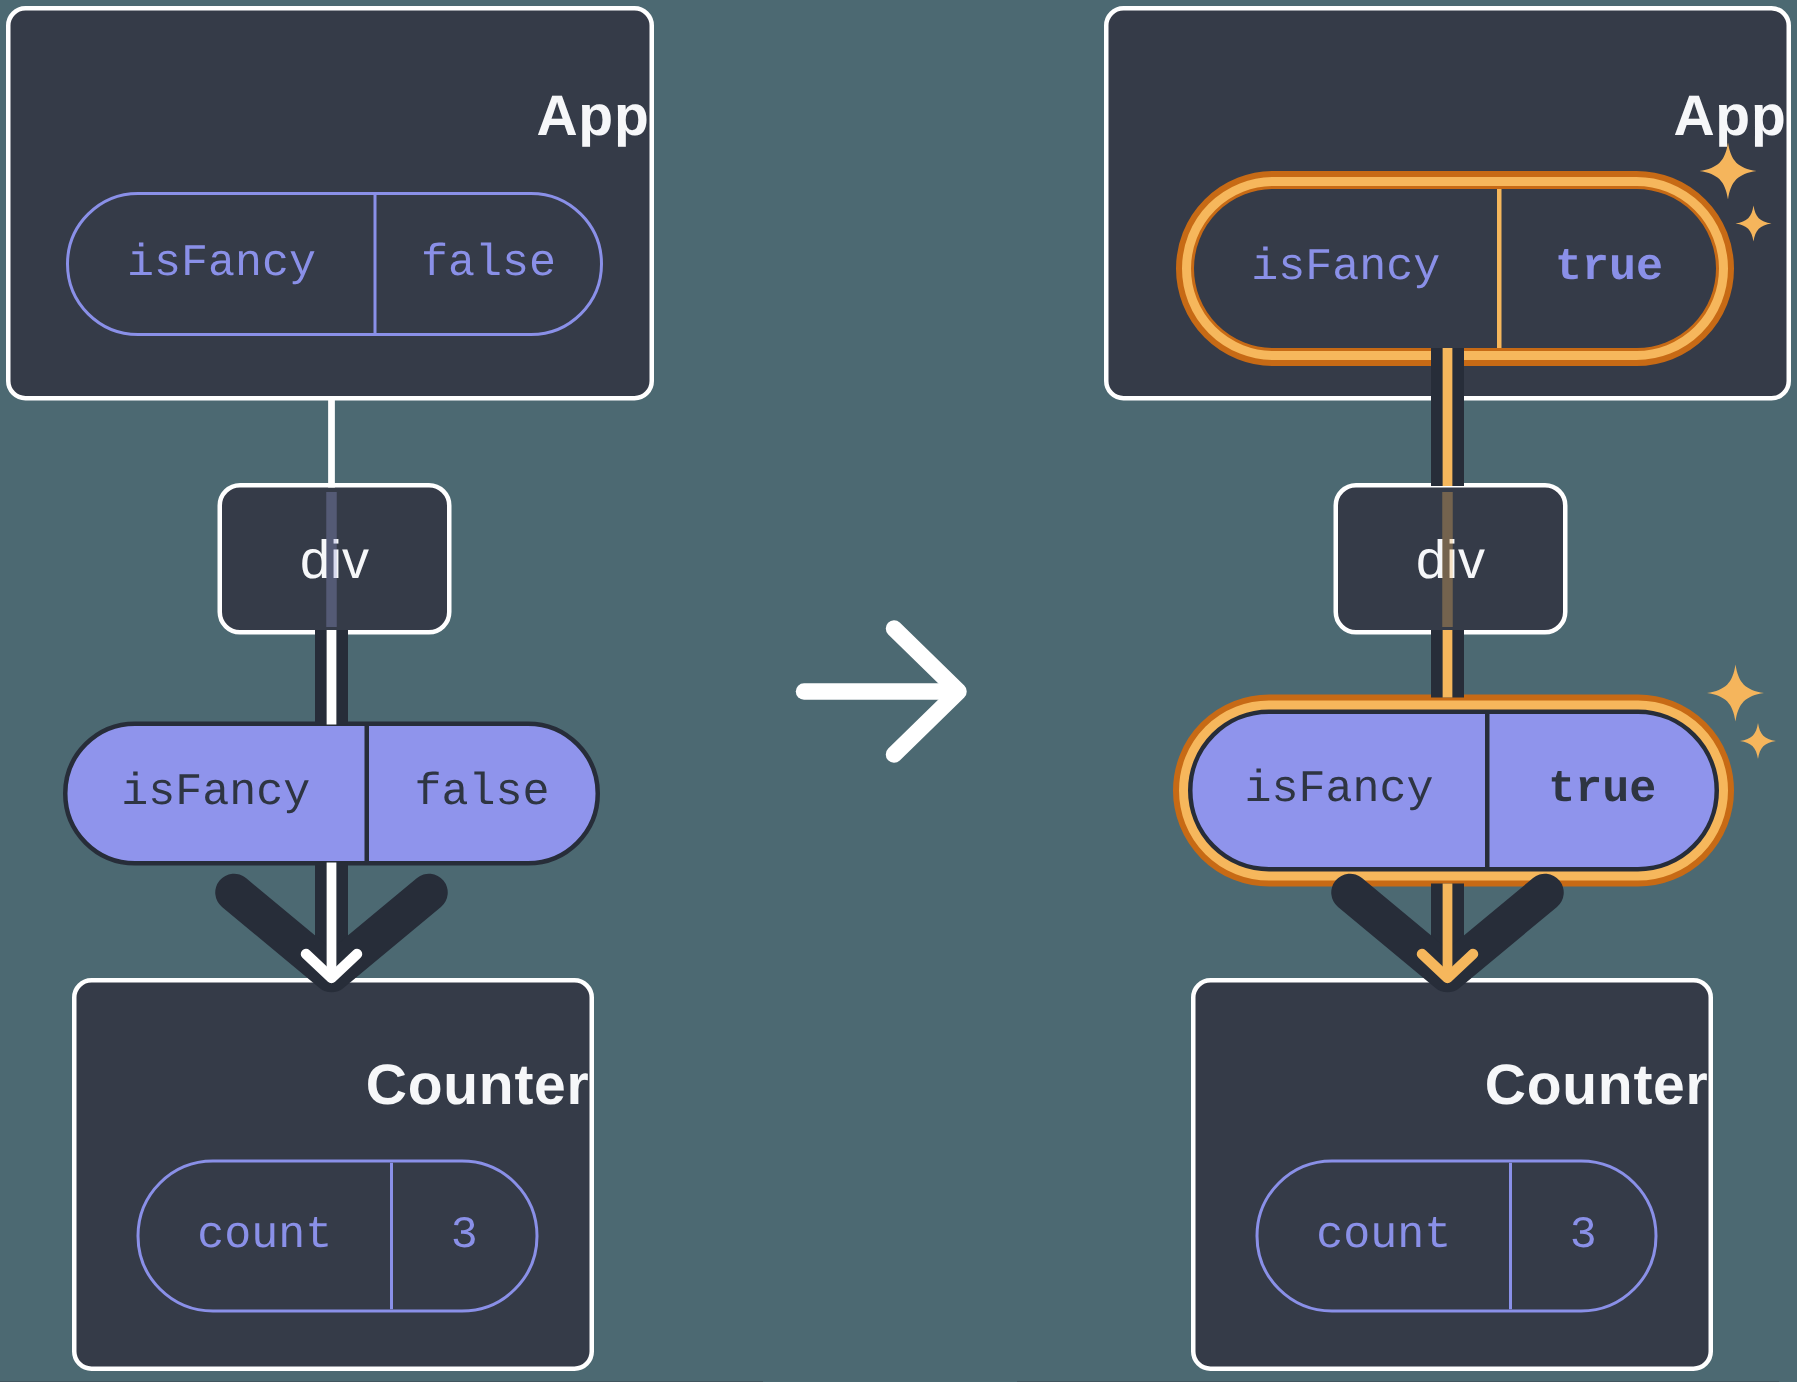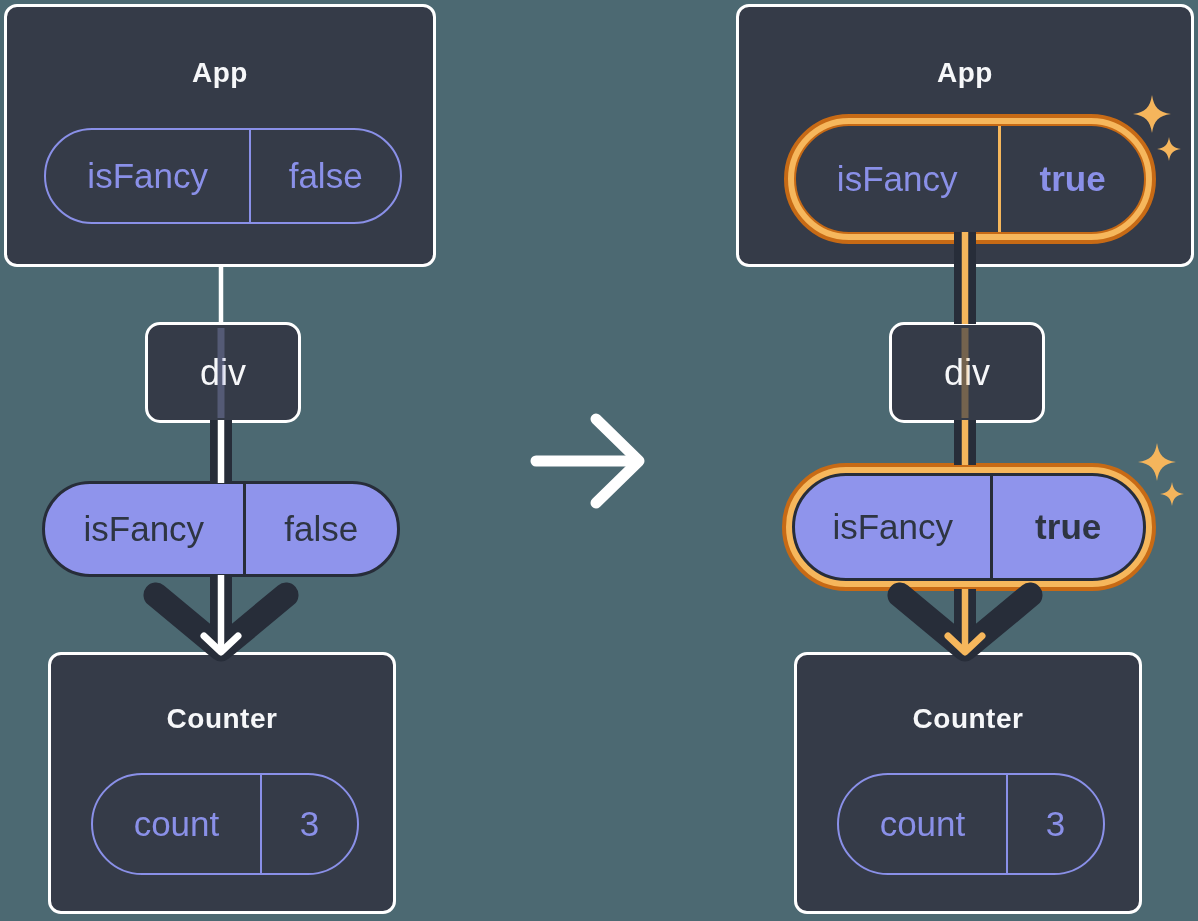--- a/index.html
+++ b/index.html
@@ -12,40 +12,41 @@
     overflow:hidden;
   }
   .box {
     position:absolute;
     background:var(--node-fill,#353B48);
     border:3.5px solid var(--node-border,#fff);
     border-radius:13px;
   }
   .box-title {
     position:absolute; left:0; width:100%;
-    text-align:center;
+    text-align:right;
     color:var(--title-text,#F6F7F9);
-    font-size:28px; font-weight:600;
+    font-size:38px; font-weight:600;
     letter-spacing:0.5px;
   }
   .div-box {
     display:flex; align-items:center; justify-content:center;
     color:var(--title-text,#F6F7F9);
     font-size:36px; font-weight:400;
     border-radius:15px;
   }
   .pill {
     position:absolute;
     display:flex;
     border-radius:999px;
     overflow:hidden;
   }
   .pill .cell {
     display:flex; align-items:center; justify-content:center;
-    font-size:35px;
+    font-size:30px;
+    font-family:Liberation Mono, monospace;
   }
   
   .pill.outline {
     border:2.5px solid var(--purple,#8A90E8);
     color:var(--purple,#8A90E8);
   }
   .pill.outline .cell-name { border-right:2.5px solid var(--purple,#8A90E8); }
   
   .pill.filled {
     background:var(--purple-fill,#8F94EC);

